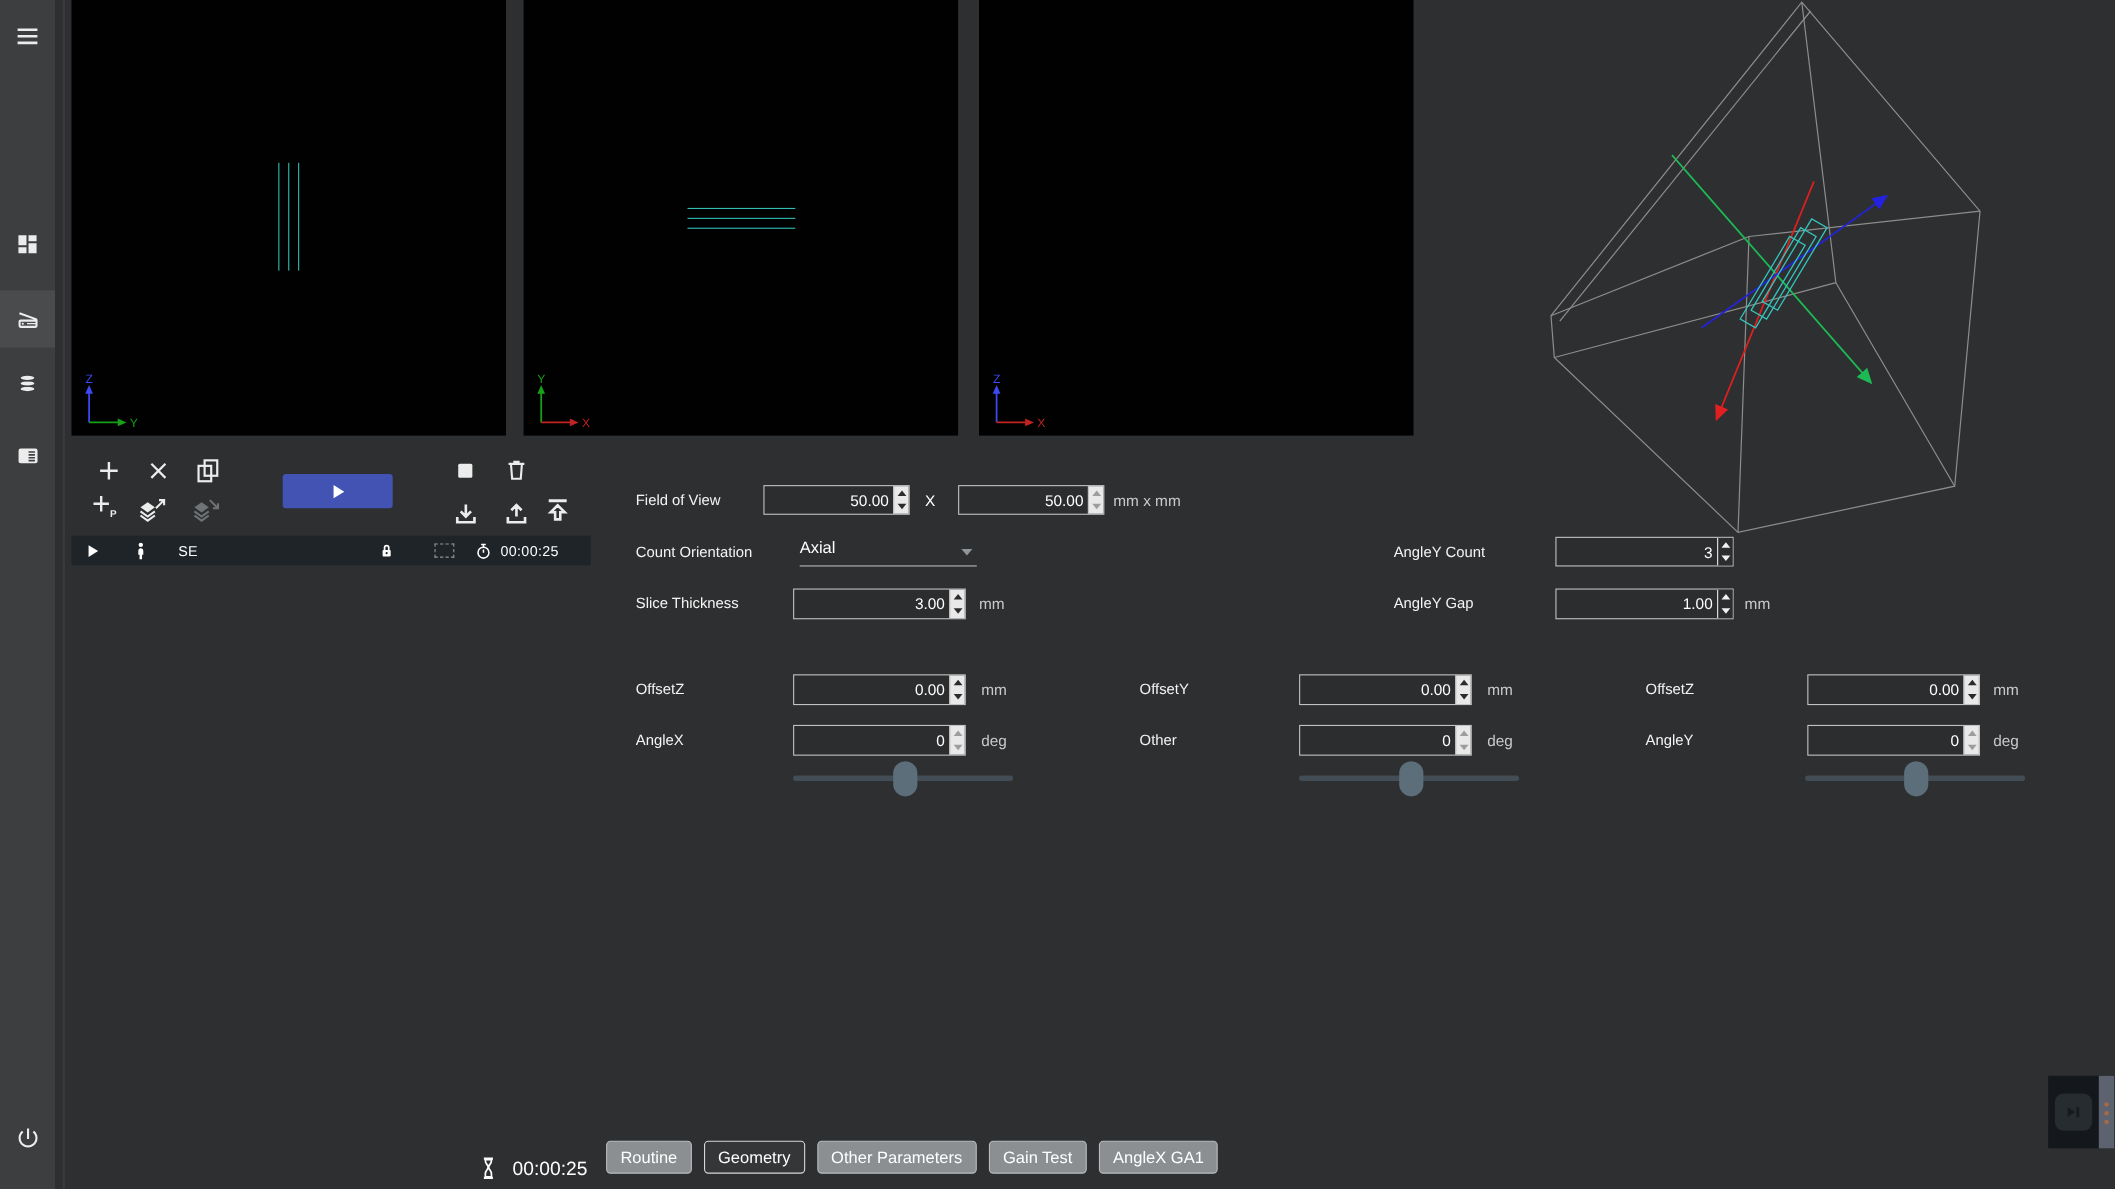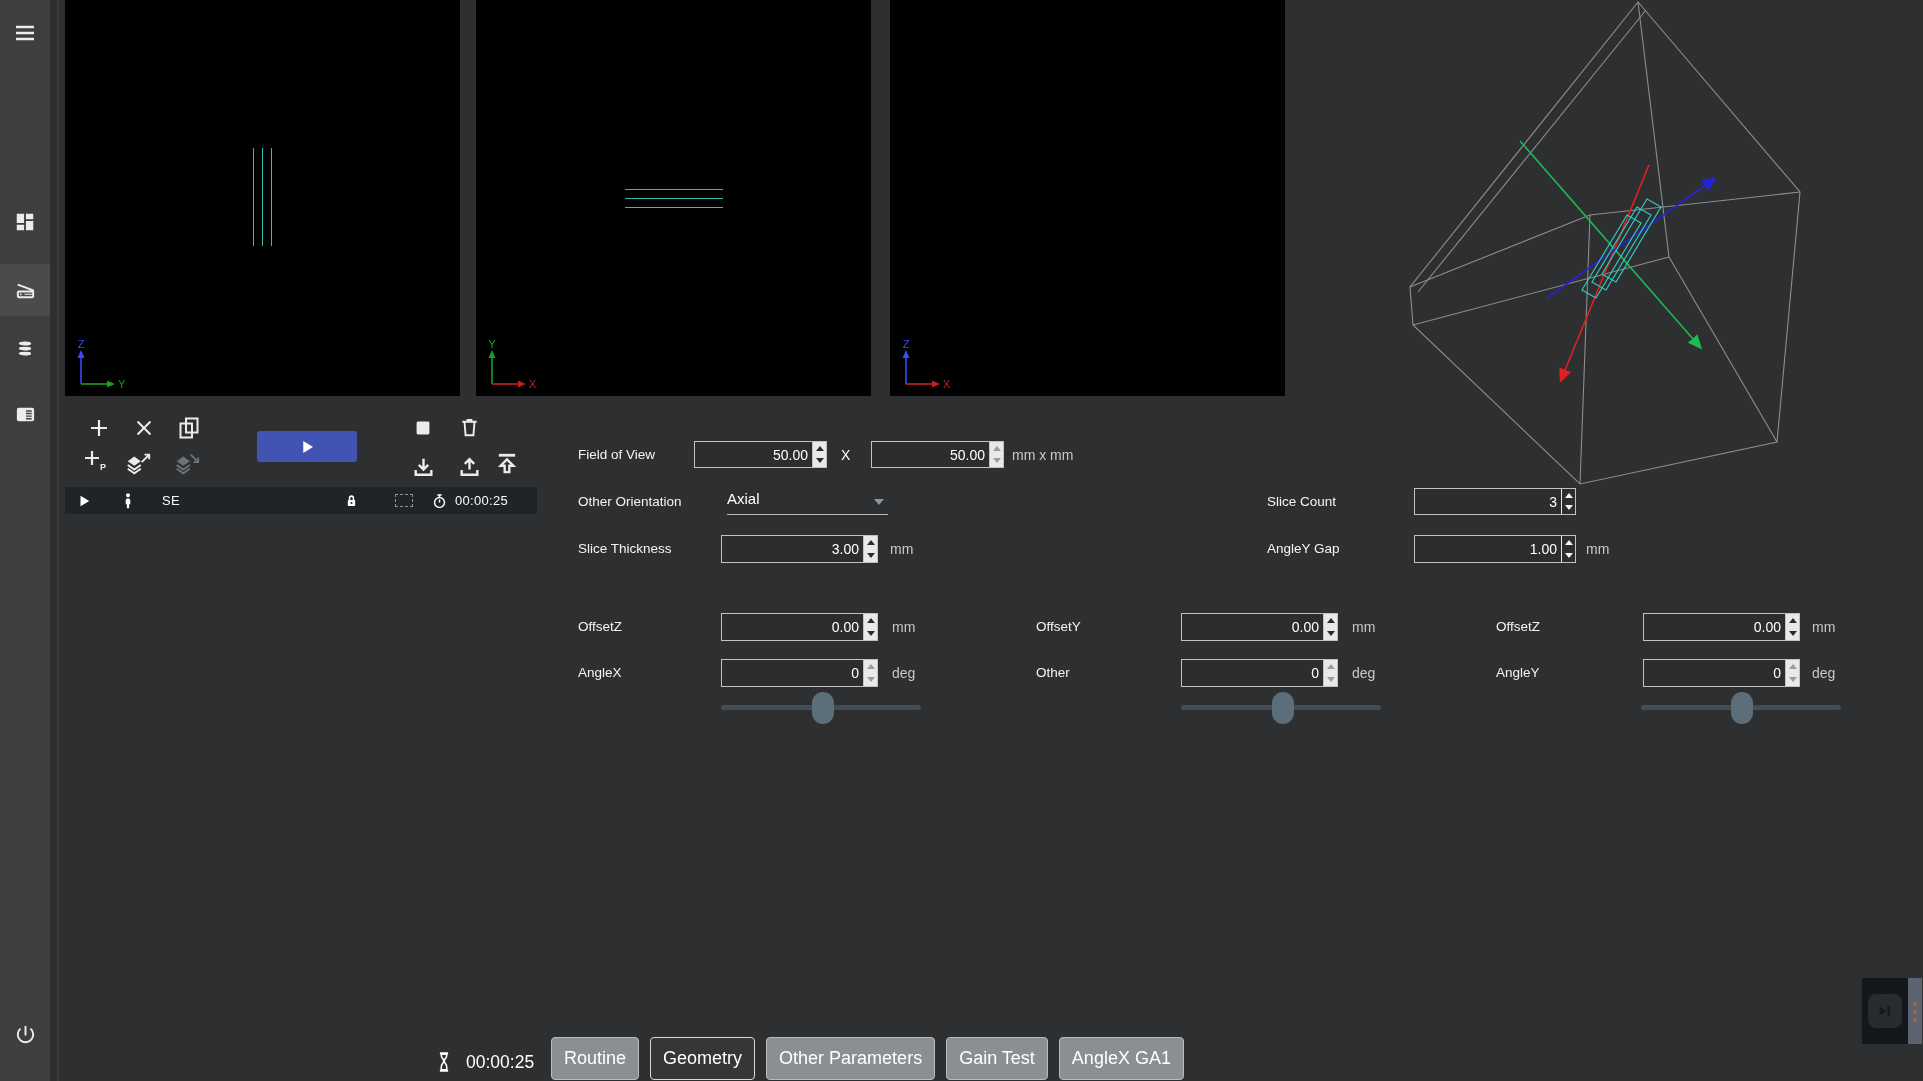--- a/index.html
+++ b/index.html
@@ -53,21 +53,21 @@
   .select .val { font-size:15px; color:#fff; }
   .select .line { position:absolute; left:0; top:24px; height:1px; background:#b9b9b9; }
   .select .caret { position:absolute; top:9px; width:0; height:0;
                    border-left:5px solid transparent; border-right:5px solid transparent; border-top:6px solid #8f9598; }
 
   .sl-track { position:absolute; height:5px; border-radius:3px; background:#424d55; cursor:pointer; }
   .sl-thumb { position:absolute; width:22px; height:32px; border-radius:11px; background:#5b6e7a; cursor:grab; }
 
   
   .tabs { position:absolute; left:551px; top:1037px; display:flex; gap:11px; }
-  .tab { height:43px; padding:0 12px; font-size:18px; color:#fff; background:#8b8f92;
+  .tab { height:30px; padding:0 12px; font-size:15px; color:#fff; background:#8b8f92;
          border:1px solid #b9bcbe; border-radius:4px; cursor:pointer; font-family:"Liberation Sans",sans-serif; }
   .tab.active { background:#343637; border-color:#d8d8d8; }
   .big-timer { position:absolute; left:466px; top:1052px; font-size:17.5px; color:#fff; }
 
   
   .corner { position:absolute; left:1862px; top:978px; width:60px; height:66px; background:#14171c; }
   .corner .app-ic { position:absolute; left:6px; top:16px; width:34px; height:34px; background:#272c31;
                     border:none; border-radius:8px; display:flex; align-items:center; justify-content:center; cursor:pointer; }
   .corner .strip { position:absolute; right:0; top:0; width:14px; height:66px; background:#5c6270; border:none; cursor:pointer; }
   .corner .dot { position:absolute; left:5px; width:4px; height:4px; border-radius:2px; background:#a76a44; }
@@ -298,27 +298,27 @@
       <span>
           <i class="tri-up"></i>
         </span>
       <span>
           <i class="tri-dn"></i>
         </span>
     </div>
   </div>
   <span class="unit" style="left:1012px; top:447px">mm x mm</span>
 
-  <span class="lbl" style="left:578px; top:494px">Other Orientation</span>
+  <span class="lbl" style="left:578px; top:494px">Count Orientation</span>
   <div class="select" style="left:727px; top:490px; width:161px">
     <span class="val">Axial</span>
     <span class="caret" style="left:147px"></span>
     <span class="line" style="width:161px"></span>
   </div>
-  <span class="lbl" style="left:1267px; top:494px">Slice Count</span>
+  <span class="lbl" style="left:1267px; top:494px">AngleY Count</span>
   <div class="nf" style="left:1414px; top:488px; width:162px">
     <input value="3" style="">
     <div class="sp dark">
       <span>
           <i class="tri-up"></i>
         </span>
       <span>
           <i class="tri-dn"></i>
         </span>
     </div>

